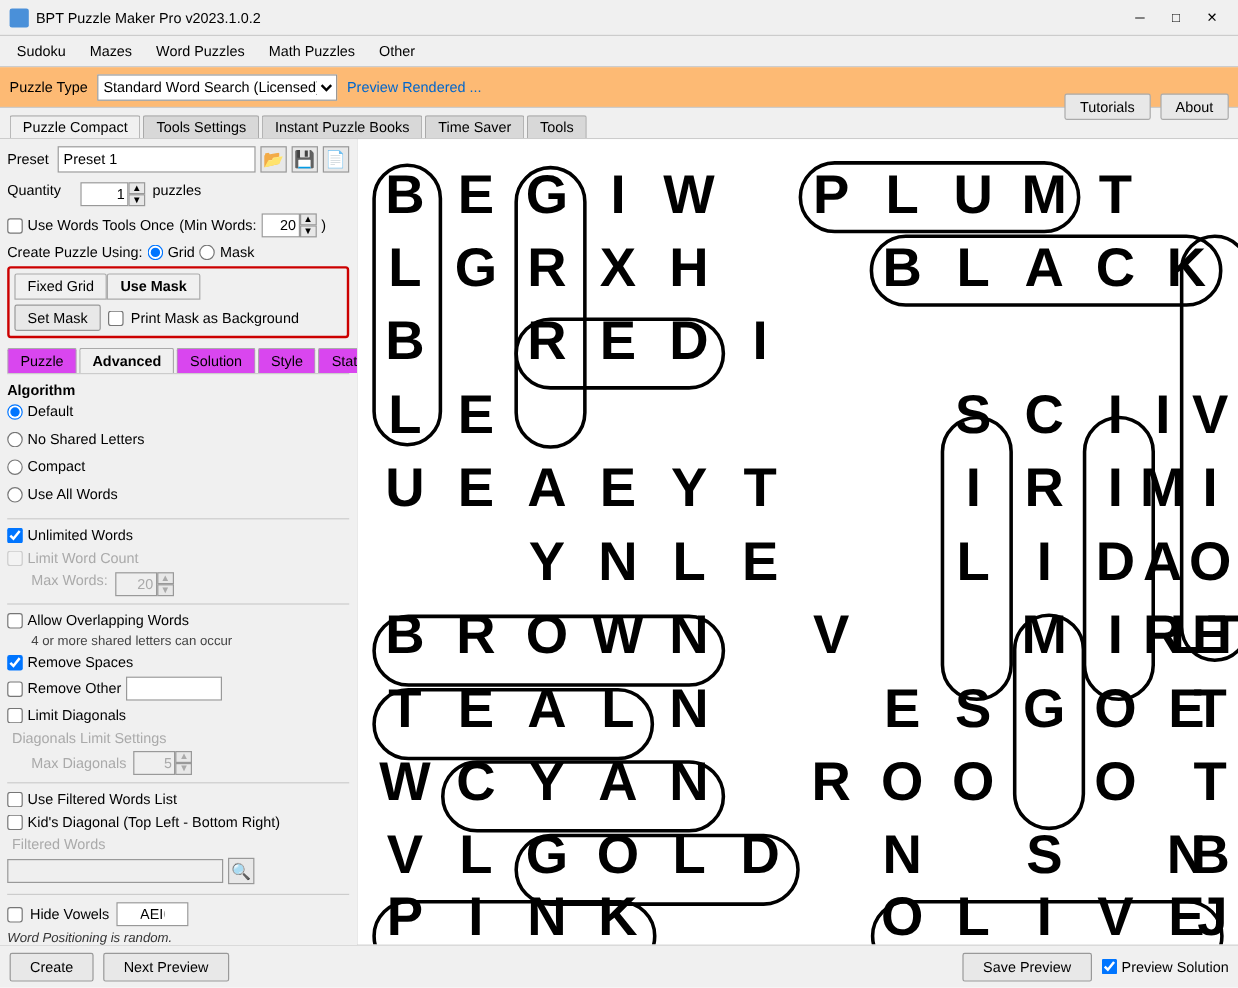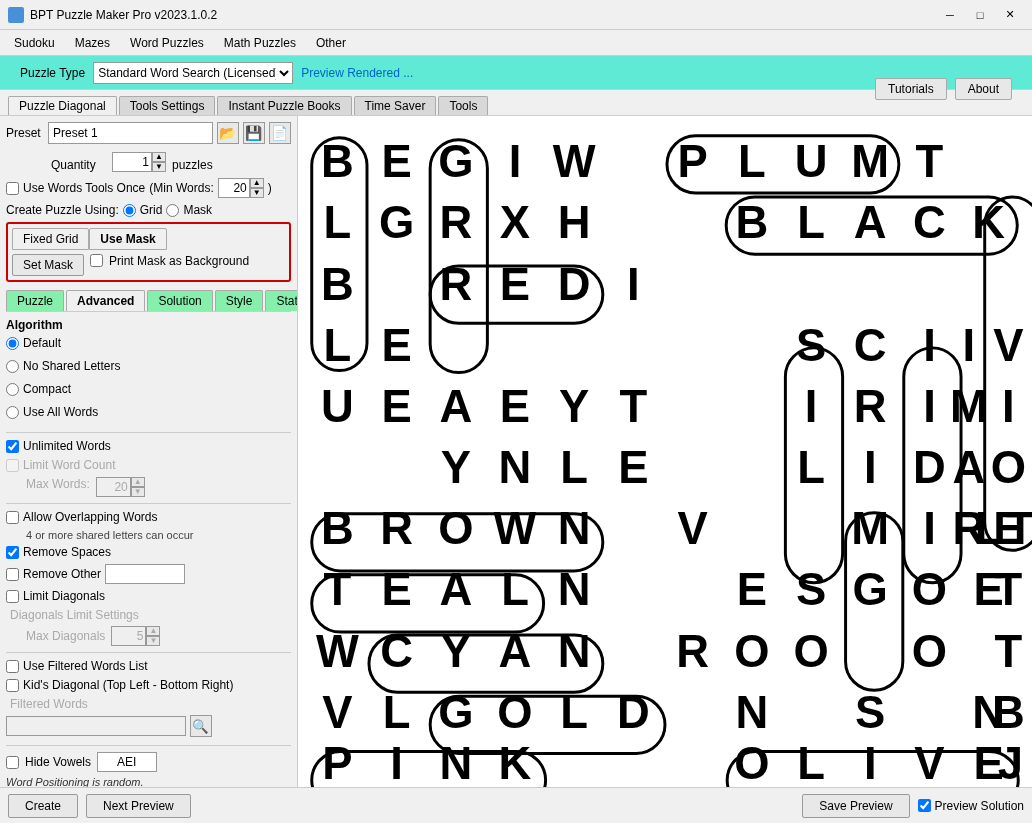--- a/index.html
+++ b/index.html
@@ -33,25 +33,25 @@
     }
     .menu-item {
       padding: 3px 10px;
       cursor: pointer;
       border-radius: 2px;
       font-size: 12px;
     }
 
     
     #toolbar-row {
-      background: #5eead4;
+      background: #fdba74;
       height: 34px;
       display: flex;
       align-items: center;
-      padding: 0 20px;
+      padding: 0 8px;
       gap: 8px;
       border-bottom: 1px solid #ccc;
     }
     .puzzle-type-label { font-size: 12px; }
     .puzzle-type-select {
       width: 200px; height: 22px; font-size: 12px; border: 1px solid #999; background: white;
     }
     .preview-rendered-link { color: #0066cc; cursor: pointer; text-decoration: none; font-size: 12px; }
     .spacer { flex: 1; }
     .tutorial-btn, .about-btn {
@@ -107,24 +107,23 @@
     .preset-input { flex: 1; height: 22px; border: 1px solid #999; padding: 0 4px; font-size: 12px; }
     .icon-btn {
       width: 22px; height: 22px; border: 1px solid #999; background: #e8e8e8;
       cursor: pointer; display: flex; align-items: center; justify-content: center;
       font-size: 14px;
     }
 
     
     .setting-row {
       display: flex;
-      align-items: flex-end;
+      align-items: flex-start;
       gap: 6px;
       margin-bottom: 6px;
-      margin-left: 45px;
     }
     .setting-label { font-size: 12px; min-width: 55px; }
     .unit-label { font-size: 12px; }
     
     .checkbox-row {
       display: flex;
       align-items: center;
       gap: 4px;
       margin-bottom: 5px;
     }
@@ -150,21 +149,21 @@
     .inner-tabs {
       display: flex;
       gap: 2px;
       margin-bottom: 6px;
       border-bottom: 1px solid #ccc;
     }
     .inner-tab {
       padding: 3px 10px;
       border: 1px solid #aaa;
       border-bottom: none;
-      background: #86efac;
+      background: #d946ef;
       cursor: pointer;
       font-size: 12px;
       border-radius: 2px 2px 0 0;
     }
     .inner-tab.active { background: #f0f0f0; font-weight: bold; }
 
     
     .section-label { font-size: 12px; font-weight: bold; margin-bottom: 4px; }
     .algorithm-grid {
       display: grid;
@@ -286,21 +285,21 @@
   <select class="puzzle-type-select">
     <option>Standard Word Search (Licensed)</option>
   </select>
   <a class="preview-rendered-link">Preview Rendered ...</a>
   <div class="spacer"></div>
   <button class="tutorial-btn">Tutorials</button>
   <button class="about-btn">About</button>
 </div>
 
 <div id="settings-tabs">
-  <span class="settings-tab active">Puzzle Diagonal</span>
+  <span class="settings-tab active">Puzzle Compact</span>
   <span class="settings-tab">Tools Settings</span>
   <span class="settings-tab">Instant Puzzle Books</span>
   <span class="settings-tab">Time Saver</span>
   <span class="settings-tab">Tools</span>
 </div>
 
 <div id="main-layout">
 
   <div id="left-panel">
 
@@ -344,21 +343,21 @@
       <span>Grid</span>
       <input type="radio" name="puzzle_using" style="">
       <span>Mask</span>
     </div>
 
     <div style="border: 2px solid #cc0000; border-radius: 3px; padding: 4px; margin-bottom: 8px;">
       <div style="display:flex; margin-bottom:4px;">
         <span class="sub-tab" style="border:1px solid #aaa; border-radius:2px 2px 0 0;">Fixed Grid</span>
         <span class="sub-tab active" style="border:1px solid #aaa; border-radius:2px 2px 0 0; background:#f0f0f0; font-weight:bold;">Use Mask</span>
       </div>
-      <div style="display:flex; align-items:flex-start; gap:6px;">
+      <div style="display:flex; align-items:center; gap:6px;">
         <button class="set-mask-btn">Set Mask</button>
         <input type="checkbox" style="">
         <span>Print Mask as Background</span>
       </div>
     </div>
 
     <div class="inner-tabs">
       <span class="inner-tab">Puzzle</span>
       <span class="inner-tab active">Advanced</span>
       <span class="inner-tab">Solution</span>

